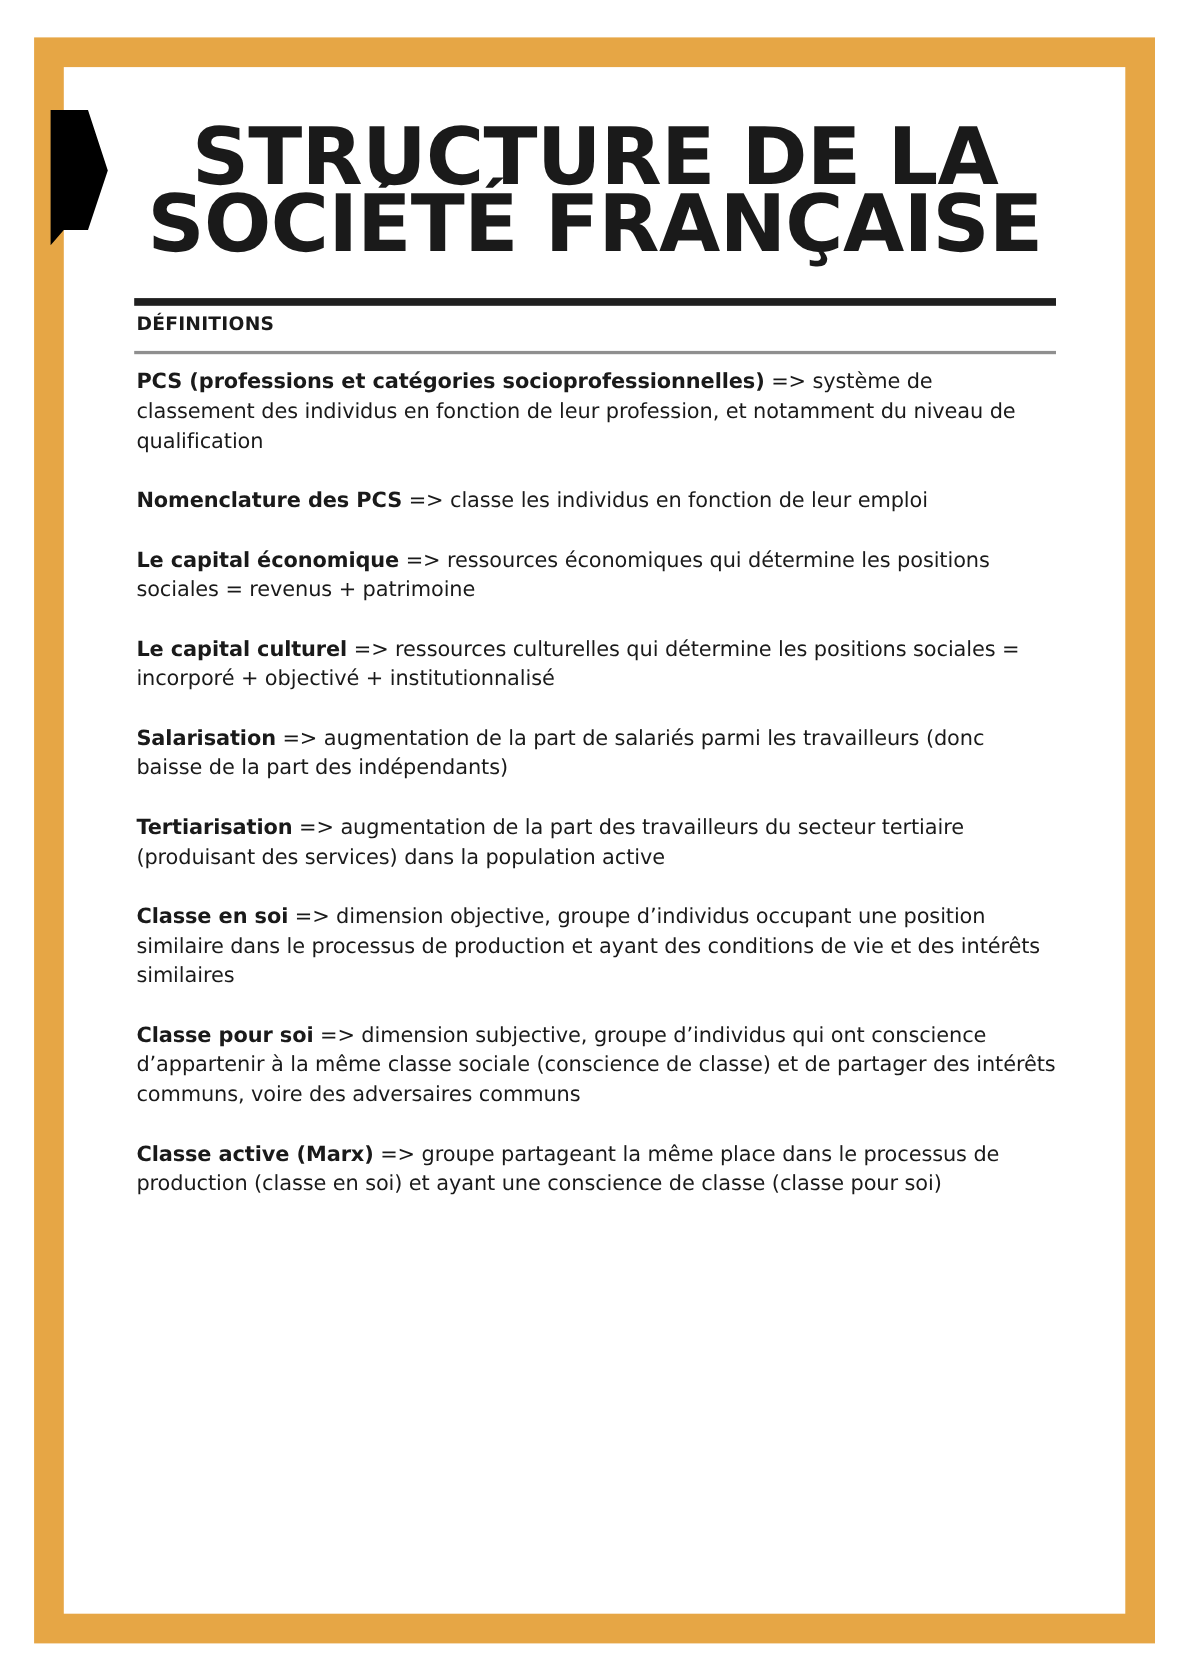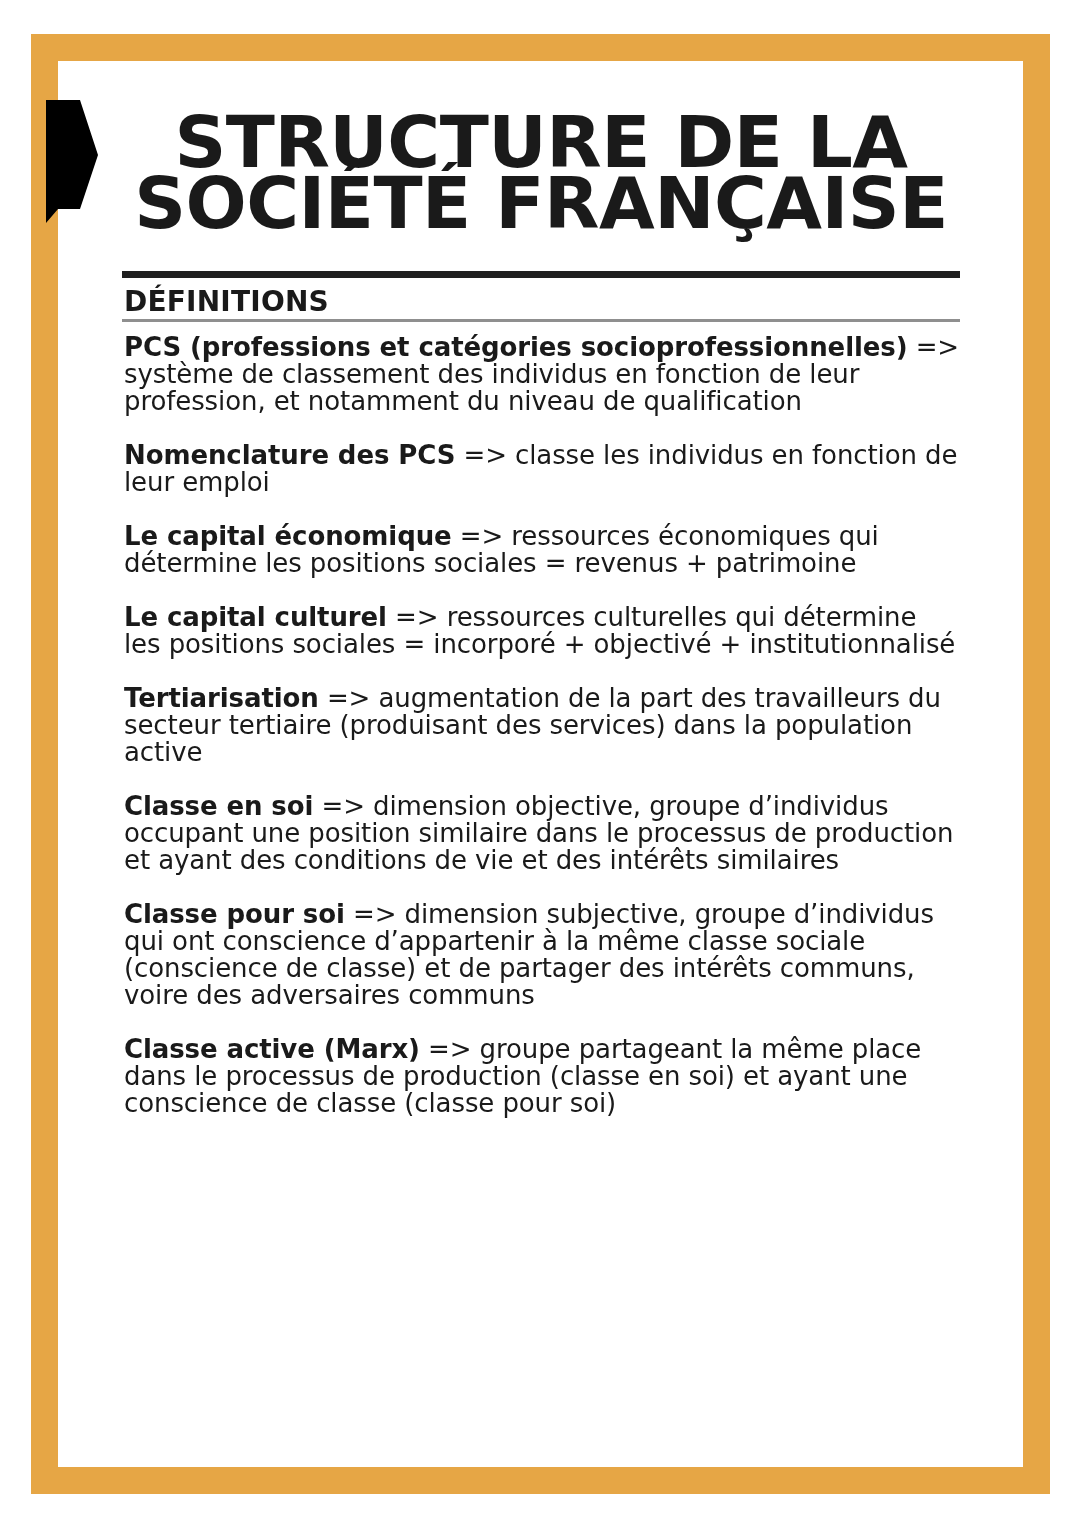--- a/index.html
+++ b/index.html
@@ -48,38 +48,38 @@
   .title .tline{display:block;}
   .rule-thick{
     position:absolute;
     top:271px;left:0;
     width:100%;height:7px;
     background:var(--rule-thick);
   }
   .section-heading{
     position:absolute;
     top:285px;left:2px;
-    font-size:28px;
+    font-size:17px;
     font-weight:700;
     letter-spacing:0.2px;
     color:var(--ink);
   }
   .rule-thin{
     position:absolute;
     top:319px;left:0;
     width:100%;height:3px;
     background:var(--rule-thin);
   }
   .definitions{
     position:absolute;
     top:334px;left:2px;
     width:836px;
   }
   .def{
-    font-size:26px;
+    font-size:19px;
     line-height:27px;
     margin:0 0 27px 0;
     letter-spacing:-0.1px;
   }
   .def strong{font-weight:700;}
 </style>
 </head>
 <body>
 
 <div class="page">
@@ -121,20 +121,25 @@
   </p>
 
   <p class="def">
     <strong>Le capital culturel</strong>
     <span class="sep">=&gt;</span>
     <span>ressources culturelles qui détermine les positions sociales = incorporé + objectivé + institutionnalisé</span>
   </p>
 
 
 
+  <p class="def">
+    <strong>Salarisation</strong>
+    <span class="sep">=&gt;</span>
+    <span>augmentation de la part de salariés parmi les travailleurs (donc baisse de la part des indépendants)</span>
+  </p>
 
   <p class="def">
     <strong>Tertiarisation</strong>
     <span class="sep">=&gt;</span>
     <span>augmentation de la part des travailleurs du secteur tertiaire (produisant des services) dans la population active</span>
   </p>
 
   <p class="def">
     <strong>Classe en soi</strong>
     <span class="sep">=&gt;</span>

